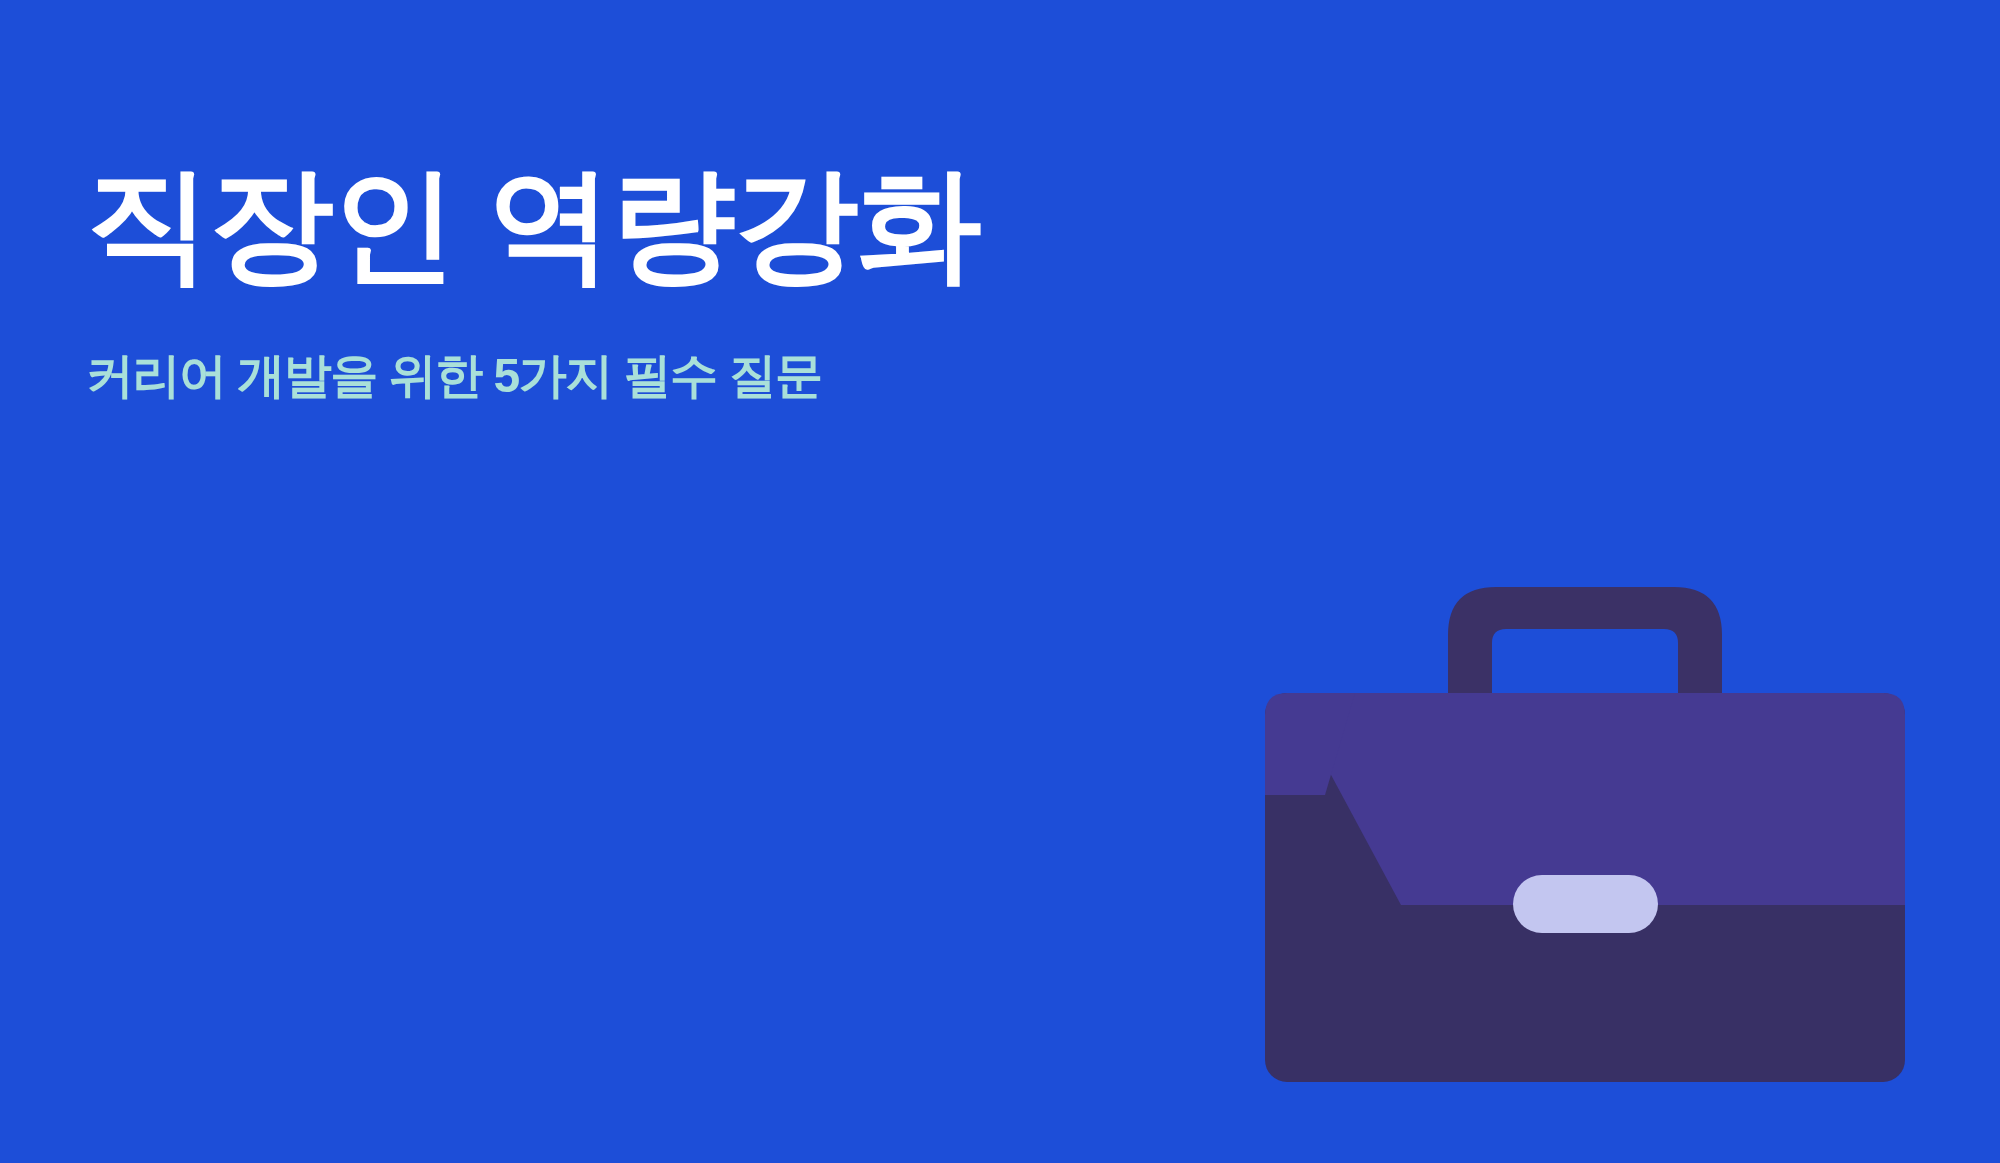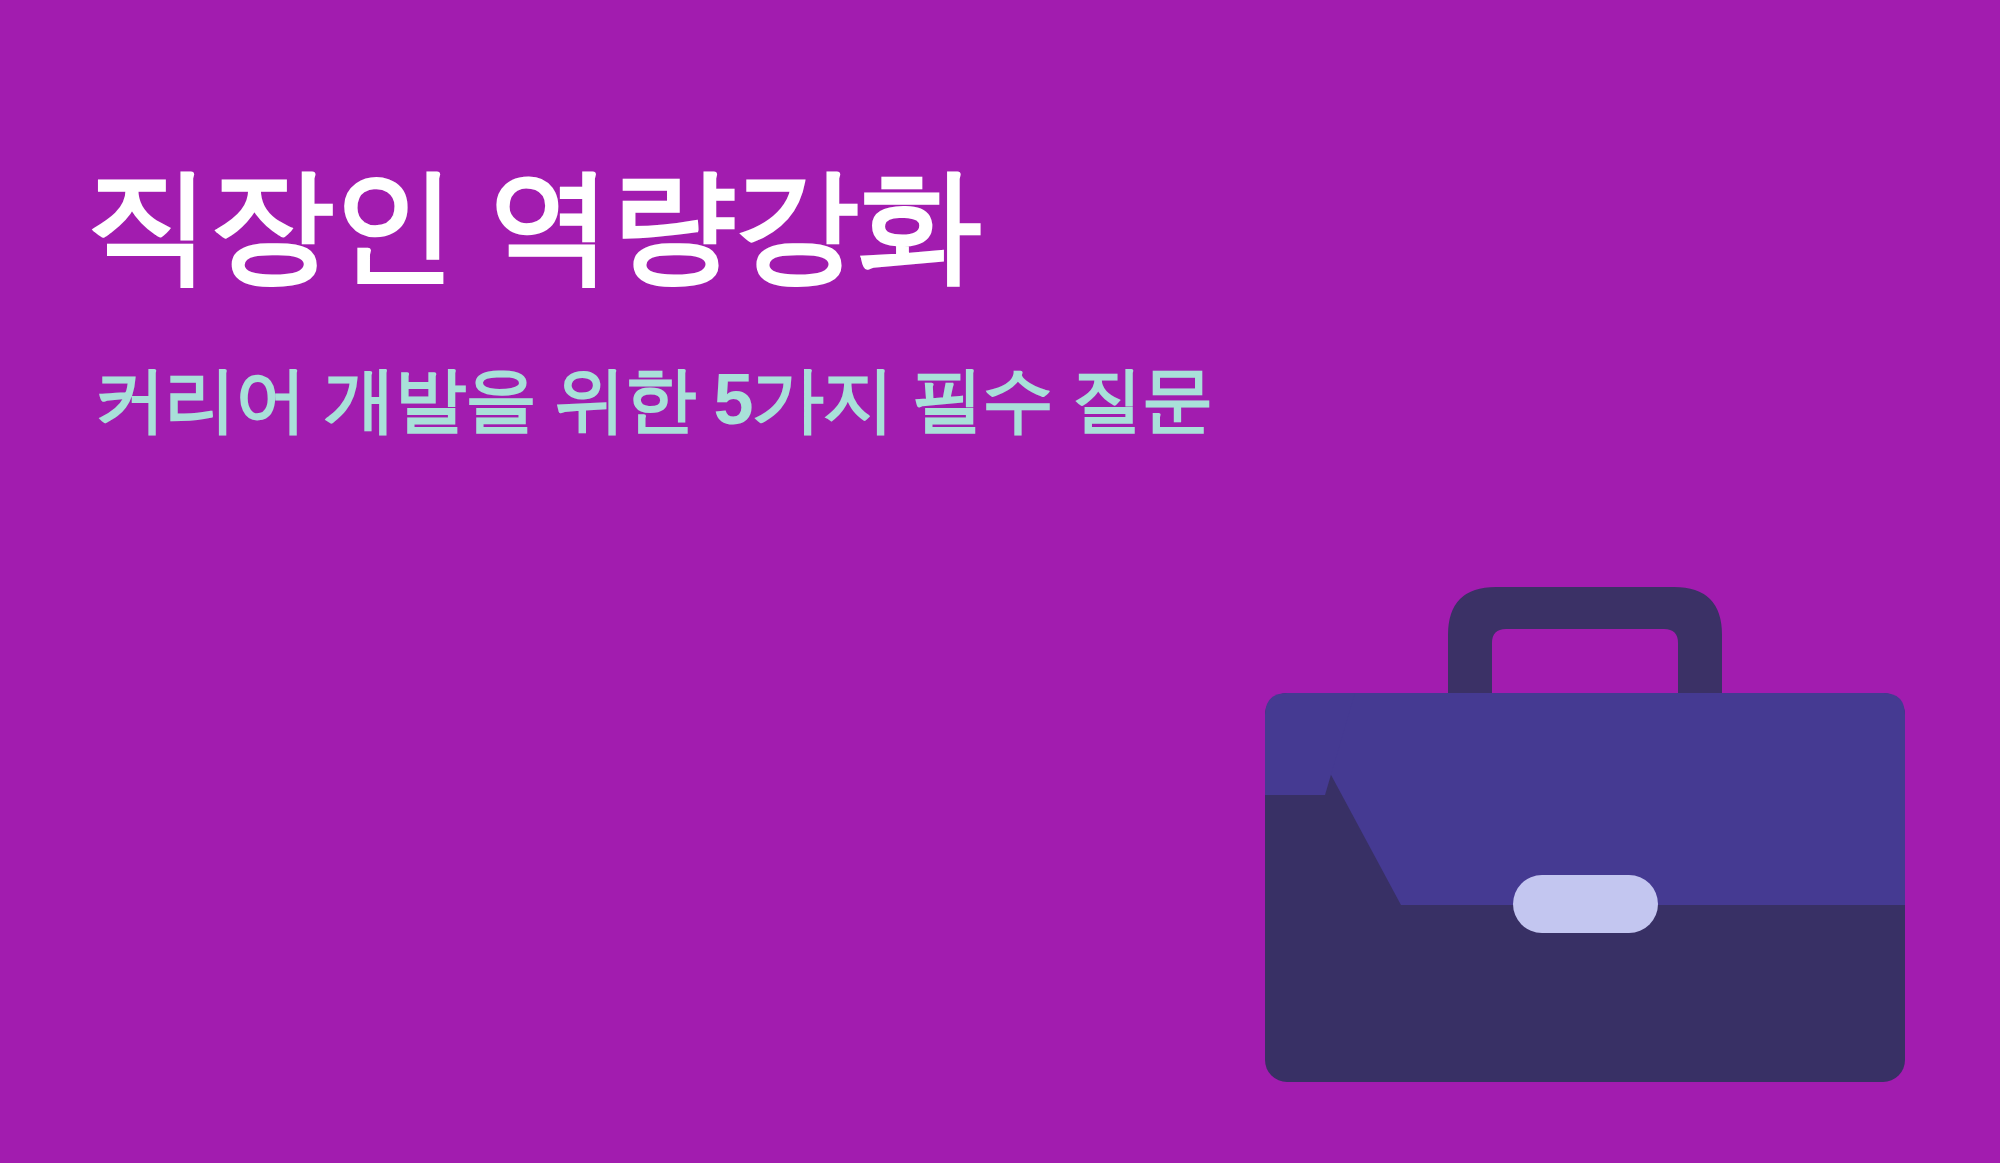--- a/index.html
+++ b/index.html
@@ -6,45 +6,45 @@
   html, body {
     margin: 0;
     padding: 0;
     background: #ffffff;
   }
   #banner {
     position: relative;
     width: 2000px;
     height: 1163px;
     overflow: hidden;
-    background: #a21caf;
+    background: #1d4ed8;
     font-family: "Liberation Sans", "DejaVu Sans", sans-serif;
   }
 
   
   .text-block {
     position: absolute;
     left: 86px;
     top: 150px;
     width: 1150px;
   }
   .headline {
     margin: 0;
     color: #ffffff;
     font-size: 125px;
     line-height: 1.18;
     font-weight: 700;
     letter-spacing: -2px;
     white-space: nowrap;
   }
   .subheadline {
-    margin: 8px;
+    margin: 0;
     padding-top: 48px;
     color: #a9e0d9;
-    font-size: 72px;
+    font-size: 48px;
     line-height: 1.25;
     font-weight: 700;
     letter-spacing: -1.5px;
     white-space: nowrap;
   }
 
   
   .briefcase {
     position: absolute;
     left: 1265px;

